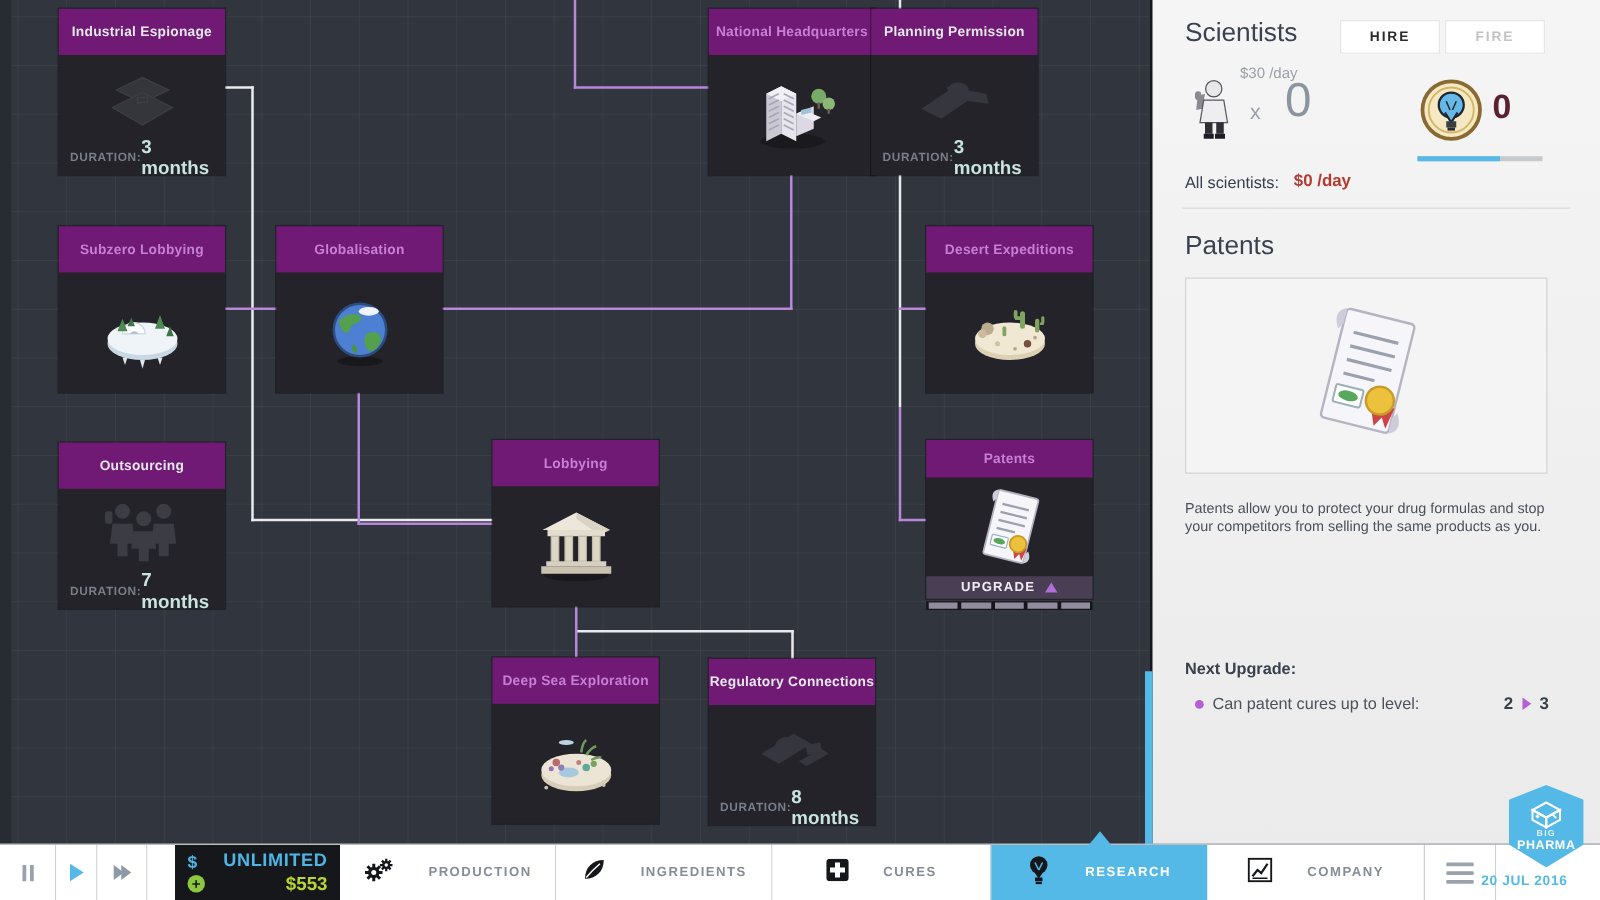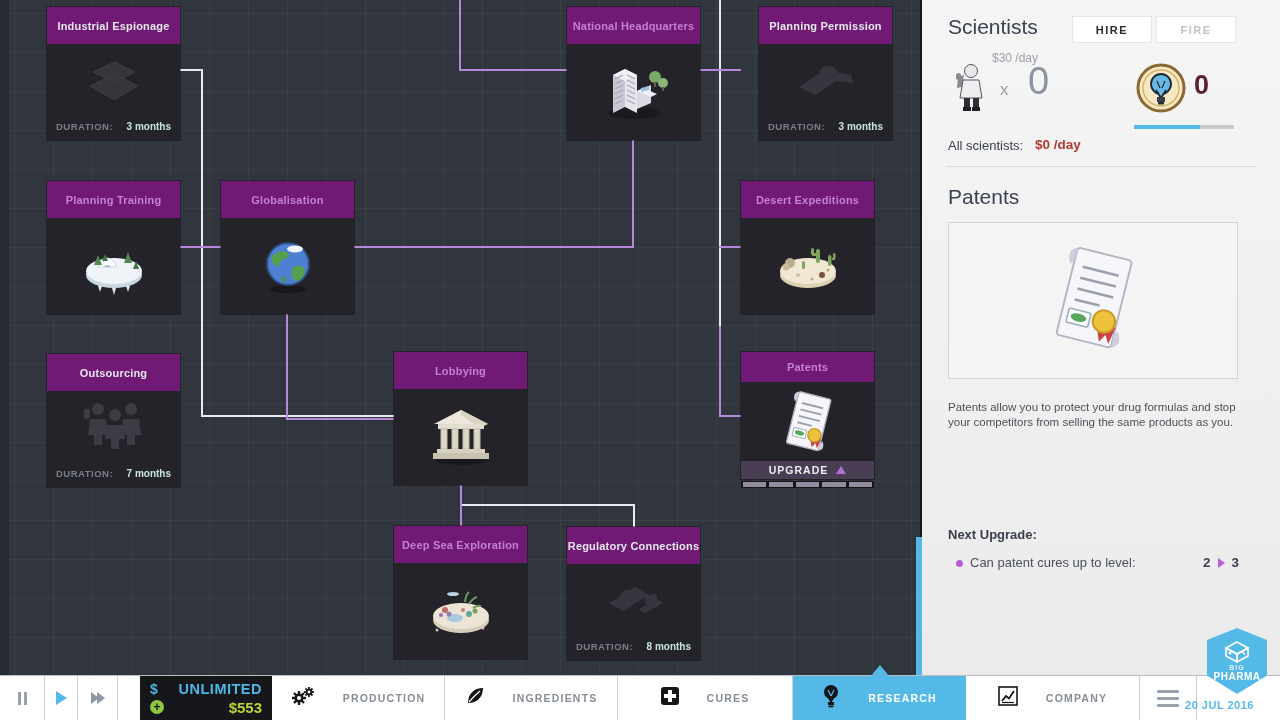--- a/index.html
+++ b/index.html
@@ -21,21 +21,21 @@
         box-shadow:0 0 0 1px rgba(0,0,0,0.35);}
   .node-title{height:37px;background:#701a75;display:flex;align-items:center;justify-content:center;
         font-size:11px;font-weight:bold;letter-spacing:.2px;}
   .node.locked .node-title{color:#e4e7ea;}
   .node.researched .node-title,.node.upgradeable .node-title{color:#c77fd6;}
   .node-icon{position:absolute;left:0;right:0;top:37px;bottom:0;display:flex;align-items:center;justify-content:center;}
   .node.locked .node-icon{bottom:28px;}
   .node-duration{position:absolute;left:0;right:0;bottom:0;height:28px;display:flex;align-items:center;
         justify-content:space-between;padding:0 9px;box-sizing:border-box;}
   .dur-label{font-size:9.5px;color:#797f88;letter-spacing:.5px;font-weight:bold;}
-  .dur-value{font-size:10px;color:#c8e4e0;font-weight:bold;}
+  .dur-value{font-size:15px;color:#c8e4e0;font-weight:bold;}
   .node.upgradeable{height:127px;}
   .node.upgradeable .node-title{height:30px;}
   .node.upgradeable .node-icon{top:30px;bottom:18px;}
   .upgrade-bar{position:absolute;left:0;right:0;bottom:0;height:18px;background:#4a3e54;
         display:flex;align-items:center;justify-content:center;cursor:pointer;}
   .upgrade-bar span{font-size:10.5px;font-weight:bold;color:#efedf2;letter-spacing:1px;}
   .up-tri{width:0;height:0;border-left:5px solid transparent;border-right:5px solid transparent;
         border-bottom:8px solid #b06fd8;margin-left:8px;}
   .segbar{position:absolute;left:741px;top:481px;width:133px;height:7px;background:#15161a;
         display:flex;gap:3px;padding:1px 2px;box-sizing:border-box;}
@@ -131,21 +131,21 @@
             </g>
           </svg>
       </div>
       <div class="node-duration">
         <span class="dur-label">DURATION:</span>
         <span class="dur-value">3 months</span>
       </div>
     </div>
 
     <div class="node researched" style="left:47px;top:181px">
-      <div class="node-title">Planning Training</div>
+      <div class="node-title">Subzero Lobbying</div>
       <div class="node-icon">
         <svg width="72" height="62" viewBox="0 0 72 62">
           <ellipse cx="36" cy="40" rx="28" ry="13" fill="#c9d8e2"></ellipse>
           <ellipse cx="36" cy="36" rx="28" ry="13" fill="#eff4f8"></ellipse>
           <path d="M20 32 a9 9 0 0 1 18 0 z" fill="#fbfdff" stroke="#ccd8e0"></path>
           <path d="M26 32 a4 4 0 0 1 7 0 z" fill="#aebfca"></path>
           <polygon points="16,30 20,20 24,30" fill="#4c8a52"></polygon>
           <polygon points="46,28 50,17 54,28" fill="#4c8a52"></polygon>
           <polygon points="55,34 58,26 61,34" fill="#3d7544"></polygon>
           <polygon points="24,26 27,19 30,26" fill="#3d7544"></polygon>
@@ -280,21 +280,21 @@
           <rect x="44" y="22" width="12" height="8" transform="rotate(-12 50 26)"></rect>
             </g>
           </svg>
       </div>
       <div class="node-duration">
         <span class="dur-label">DURATION:</span>
         <span class="dur-value">8 months</span>
       </div>
     </div>
 
-    <div class="node locked" style="left:759px;top:7px">
+    <div class="node locked" style="left:697px;top:7px">
       <div class="node-title">Planning Permission</div>
       <div class="node-icon">
         <svg width="66" height="50" viewBox="0 0 66 50">
             <g fill="#36363e">
           <polygon points="6,34 30,18 46,26 22,42"></polygon>
           <polygon points="26,16 58,22 60,30 30,26"></polygon>
           <ellipse cx="36" cy="18" rx="8" ry="5" transform="rotate(8 36 18)"></ellipse>
             </g>
           </svg>
       </div>

